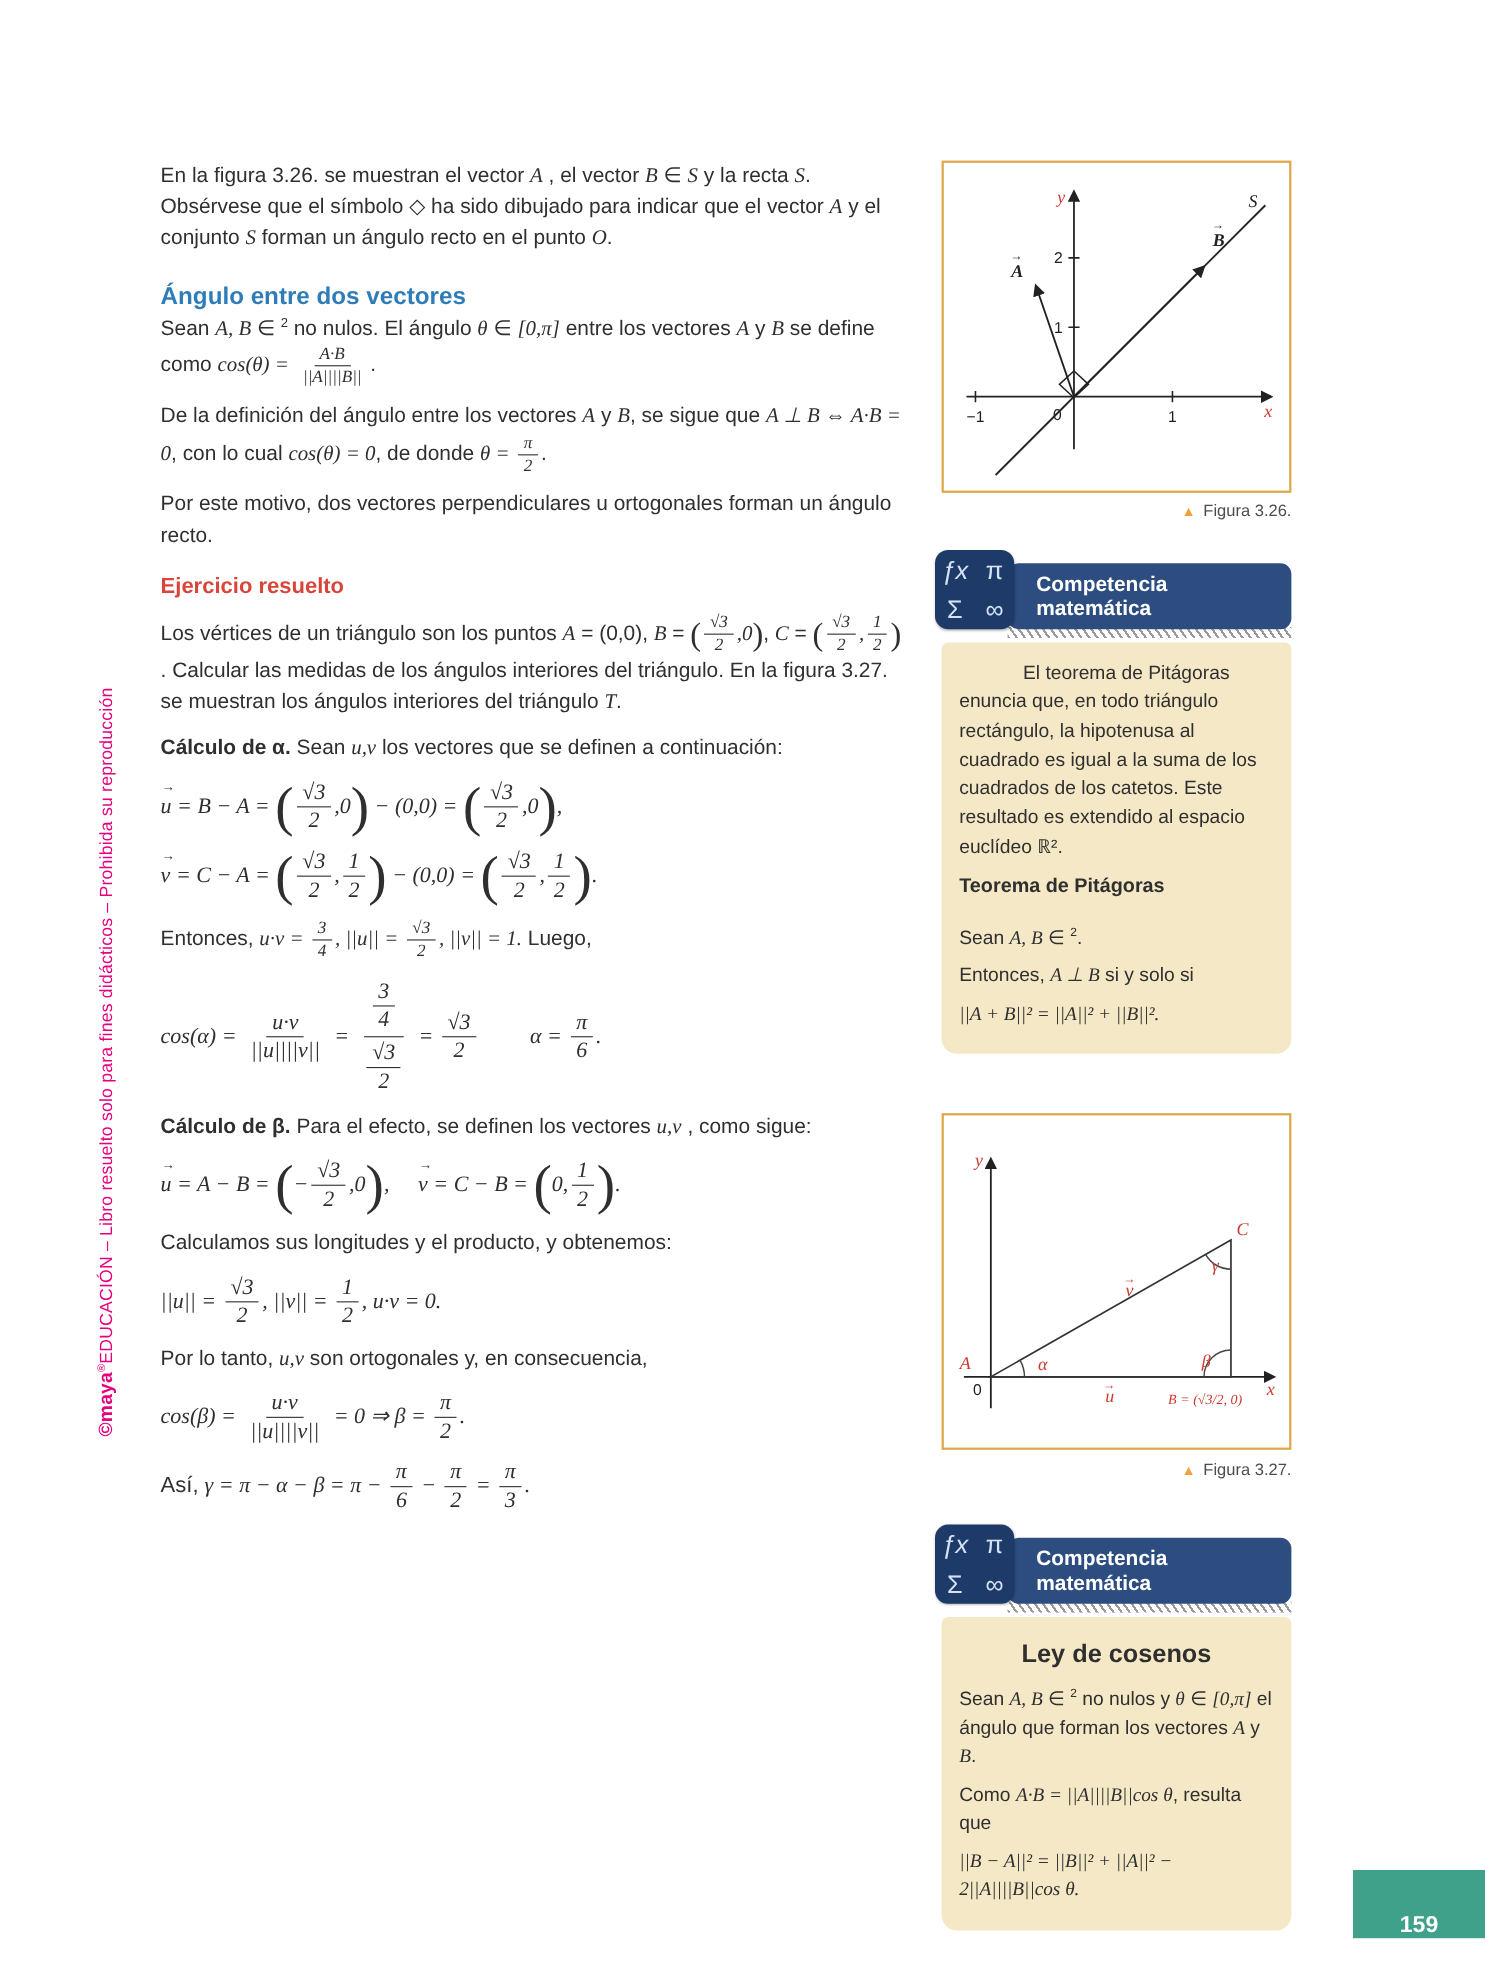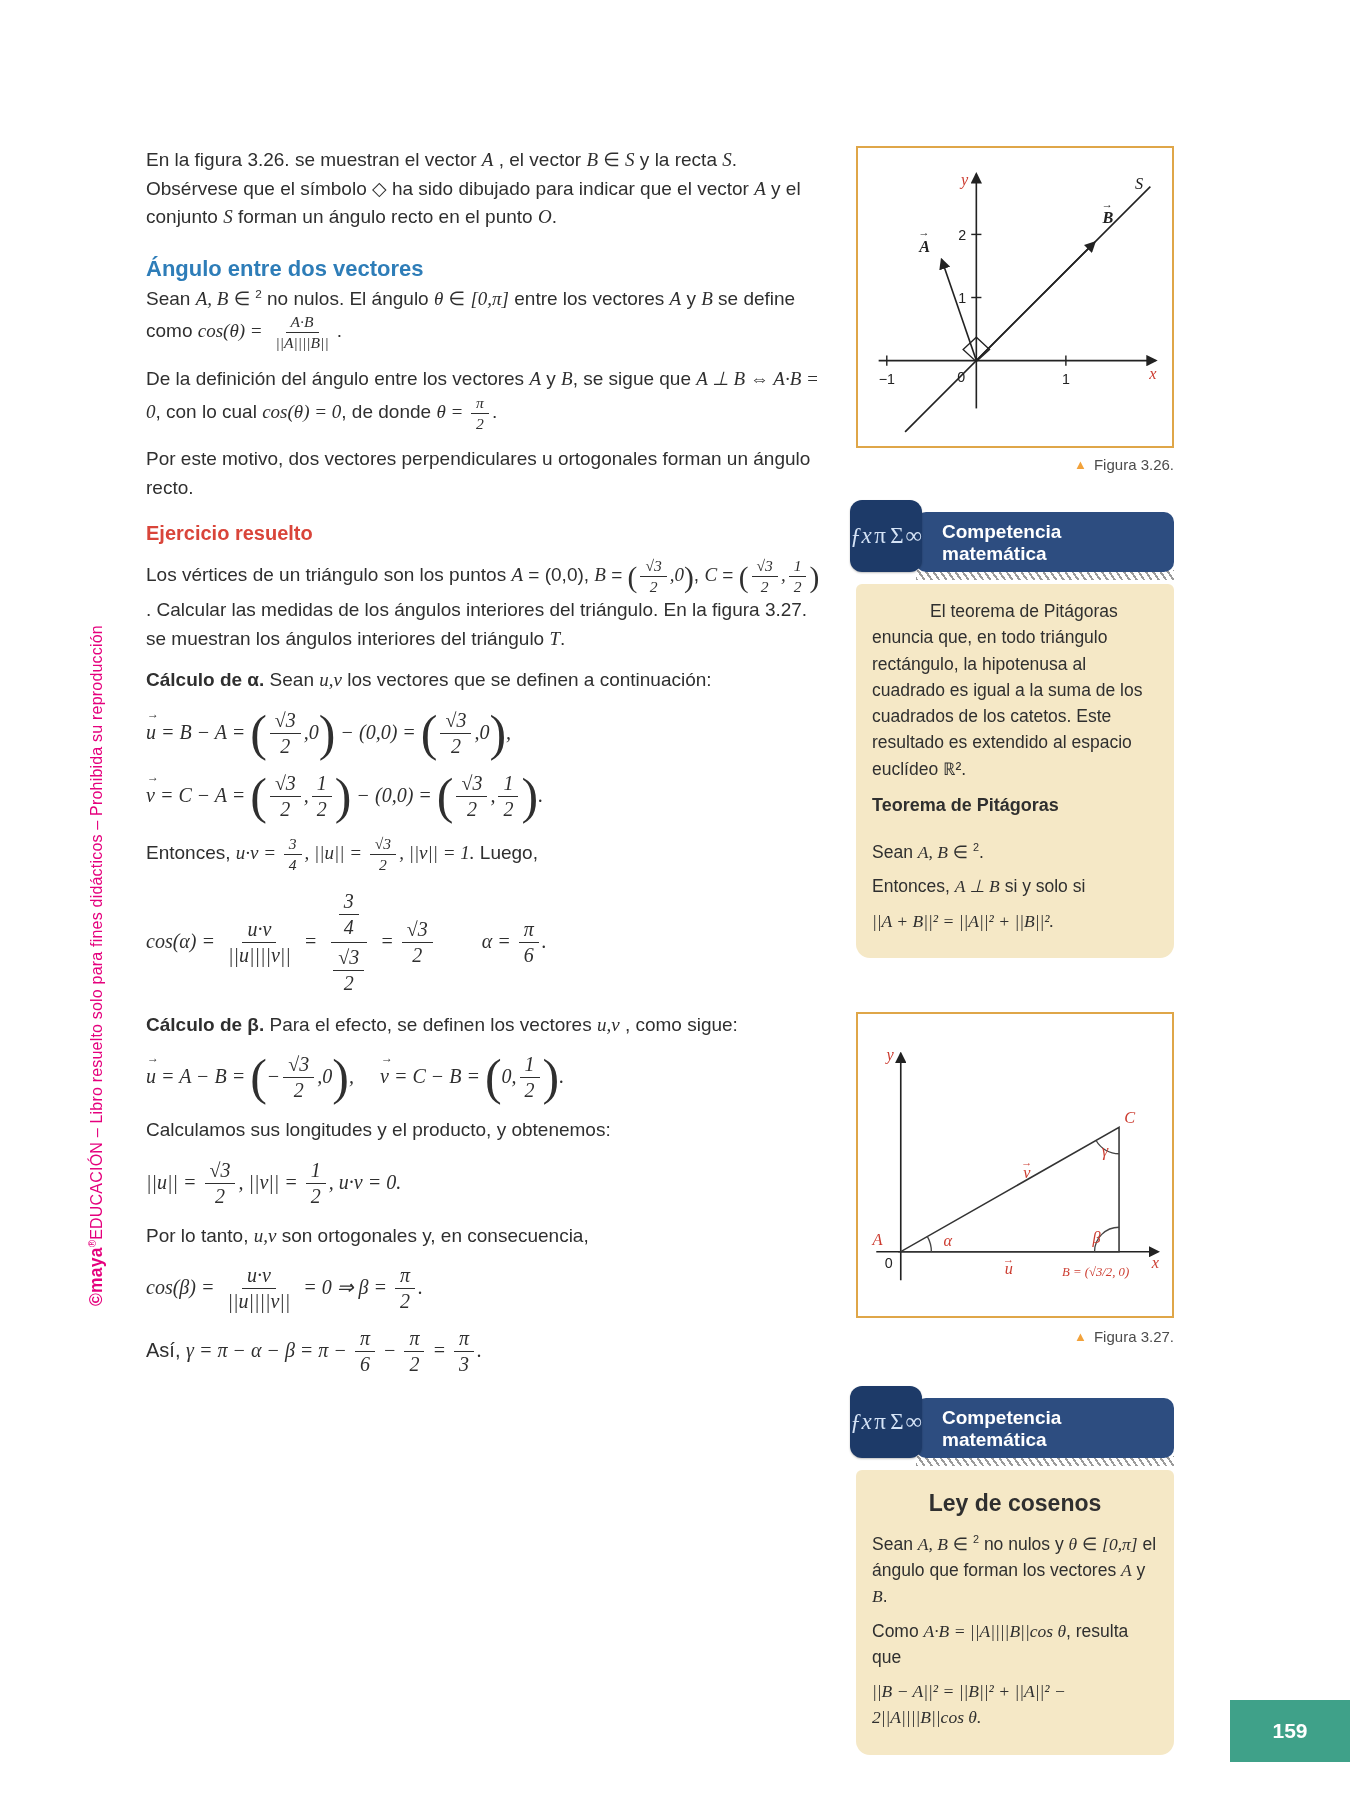--- a/index.html
+++ b/index.html
@@ -54,38 +54,38 @@
   .sv-arr{font-family:"Liberation Sans",sans-serif;font-size:11px;fill:#222;}
   .sv-arr.sv-red{fill:#cc3b2f;}
   .sv-small{font-family:"Liberation Serif",serif;font-style:italic;font-size:12.5px;fill:#cc3b2f;}
 
   
   .comp{position:absolute;width:318px;}
   #comp1{left:856px;top:512px;}
   #comp2{left:856px;top:1398px;}
   .comp-header{position:relative;height:60px;}
   .comp-icon{position:absolute;left:-6px;top:-12px;width:72px;height:72px;background:#1d3a68;
-      border-radius:12px;display:grid;grid-template-columns:1fr 1fr 1fr 1fr;align-items:center;justify-items:center;
-      color:#d5e3f6;font-family:Liberation Serif, serif;font-size:23px;z-index:2;
+      border-radius:12px;display:grid;grid-template-columns:1fr 1fr;align-items:center;justify-items:center;
+      color:#d5e3f6;font-family:Liberation Sans, sans-serif;font-size:23px;z-index:2;
       box-shadow:0 1px 2px rgba(0,0,0,.25);}
   .comp-icon .gfx{font-style:italic;}
   .comp-bar{margin-left:60px;background:#2d4d80;color:#fff;font-weight:bold;font-size:19px;
       line-height:1.15;padding:9px 8px 9px 26px;border-radius:10px;height:42px;}
   .comp-hatch{margin-left:60px;height:10px;margin-top:-2px;
       background:repeating-linear-gradient(55deg,#9a9a9a 0 2px,rgba(0,0,0,0) 2px 6px);}
   .comp-body{background:#f5e8c6;border-radius:6px 6px 14px 14px;padding:14px 16px 16px;
       margin-top:4px;font-size:17.5px;line-height:1.52;color:#2f2f2f;}
   .comp-body .para{font-size:17.5px;margin:0 0 8px;}
   .indent-first{text-indent:58px;}
   .comp-sub{font-weight:bold;font-size:18px;margin:10px 0 20px;}
   .comp-sub-center{font-weight:bold;font-size:23px;text-align:center;margin:2px 0 10px;}
 
   
   .page-num{position:absolute;left:1230px;top:1700px;width:120px;height:62px;background:#3fa189;
-      color:#fff;font-size:21px;font-weight:bold;display:flex;align-items:center;justify-content:center;}
+      color:#fff;font-size:21px;font-weight:bold;display:flex;align-items:flex-end;justify-content:center;}
 </style>
 </head>
 <body>
 
 <div class="page">
 
   <div class="sidebar-credit">
     <span class="brand">©maya</span><sup>®</sup><span>EDUCACIÓN – Libro resuelto solo para fines didácticos – Prohibida su reproducción</span>
   </div>
 

